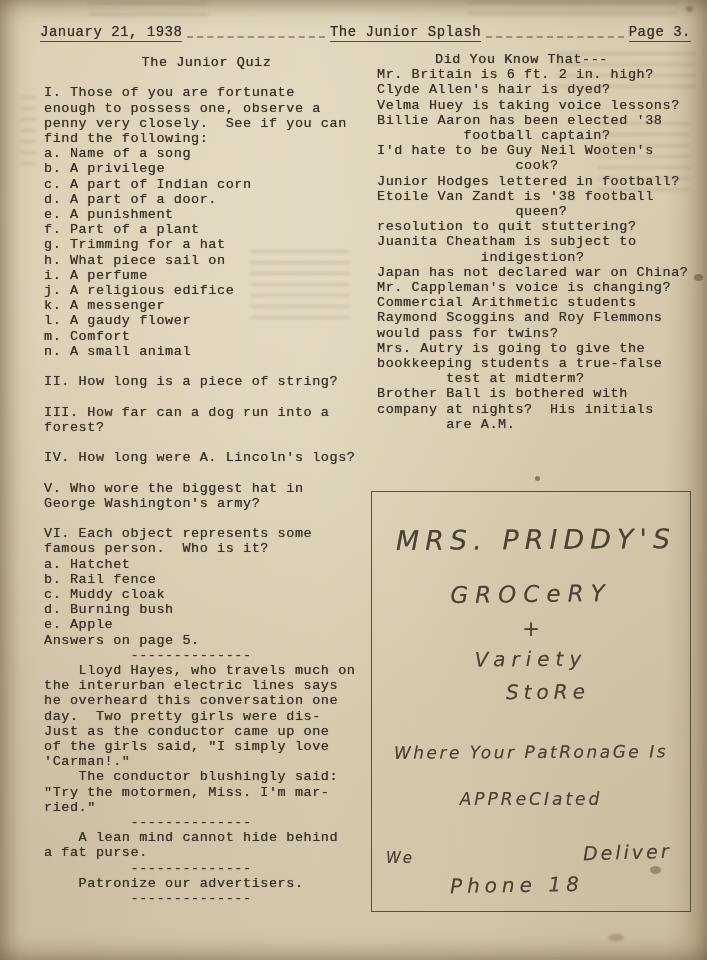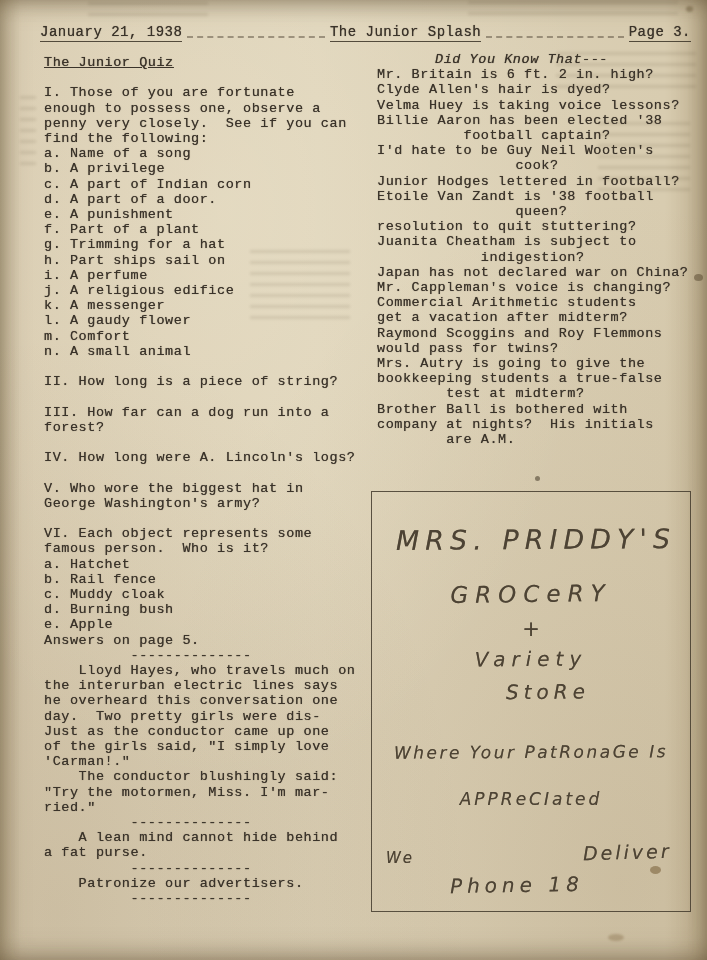--- a/index.html
+++ b/index.html
@@ -38,28 +38,26 @@
     flex:1;height:0;margin:0 5px 4px 5px;
     border-bottom:2px dashed rgba(70,60,45,.45);
   }
   
   .tcol{position:absolute;font-size:13.5px;letter-spacing:.55px;}
   .tcol .tline{white-space:pre;line-height:15.2px;min-height:15.2px;
     text-shadow:0 0 .7px rgba(56,48,36,.8);}
   .col-left{left:44px;top:55px;width:325px;}
   .col-right{left:377px;top:52px;width:325px;}
   .quiz-title{
-    white-space:pre;line-height:15.2px;min-height:15.2px;
+    white-space:pre;text-align:center;line-height:15.2px;min-height:15.2px;
     text-shadow:0 0 .8px rgba(56,48,36,.9);
-    text-decoration:underline;
   }
   .dyk-title{
     white-space:pre;padding-left:58px;line-height:15.2px;min-height:15.2px;
     text-shadow:0 0 .8px rgba(56,48,36,.9);
-    font-style:italic;
   }
   
   .ad-box{
     position:absolute;left:371px;top:491px;width:318px;height:419px;
     border:1.6px solid rgba(66,57,44,.85);
     font-family:"DejaVu Sans","Liberation Sans",sans-serif;
     color:var(--pencil,#4d4334);
     text-shadow:0 0 .6px rgba(70,60,45,.55);
     font-style:italic;
   }
@@ -107,21 +105,21 @@
         <div class="tline">enough to possess one, observe a</div>
         <div class="tline">penny very closely.  See if you can</div>
         <div class="tline">find the following:</div>
         <div class="tline">a. Name of a song</div>
         <div class="tline">b. A privilege</div>
         <div class="tline">c. A part of Indian corn</div>
         <div class="tline">d. A part of a door.</div>
         <div class="tline">e. A punishment</div>
         <div class="tline">f. Part of a plant</div>
         <div class="tline">g. Trimming for a hat</div>
-        <div class="tline">h. Part ships sail on</div>
+        <div class="tline">h. What piece sail on</div>
         <div class="tline">i. A perfume</div>
         <div class="tline">j. A religious edifice</div>
         <div class="tline">k. A messenger</div>
         <div class="tline">l. A gaudy flower</div>
         <div class="tline">m. Comfort</div>
         <div class="tline">n. A small animal</div>
         <div class="tline"></div>
         <div class="tline">II. How long is a piece of string?</div>
         <div class="tline"></div>
         <div class="tline">III. How far can a dog run into a</div>
@@ -172,21 +170,20 @@
         <div class="tline">                cook?</div>
         <div class="tline">Junior Hodges lettered in football?</div>
         <div class="tline">Etoile Van Zandt is '38 football</div>
         <div class="tline">                queen?</div>
         <div class="tline">resolution to quit stuttering?</div>
         <div class="tline">Juanita Cheatham is subject to</div>
         <div class="tline">            indigestion?</div>
         <div class="tline">Japan has not declared war on China?</div>
         <div class="tline">Mr. Cappleman's voice is changing?</div>
         <div class="tline">Commercial Arithmetic students</div>
-        <div class="tline">get a vacation after midterm?</div>
         <div class="tline">Raymond Scoggins and Roy Flemmons</div>
         <div class="tline">would pass for twins?</div>
         <div class="tline">Mrs. Autry is going to give the</div>
         <div class="tline">bookkeeping students a true-false</div>
         <div class="tline">        test at midterm?</div>
         <div class="tline">Brother Ball is bothered with</div>
         <div class="tline">company at nights?  His initials</div>
         <div class="tline">        are A.M.</div>
       </div>
   </div>

